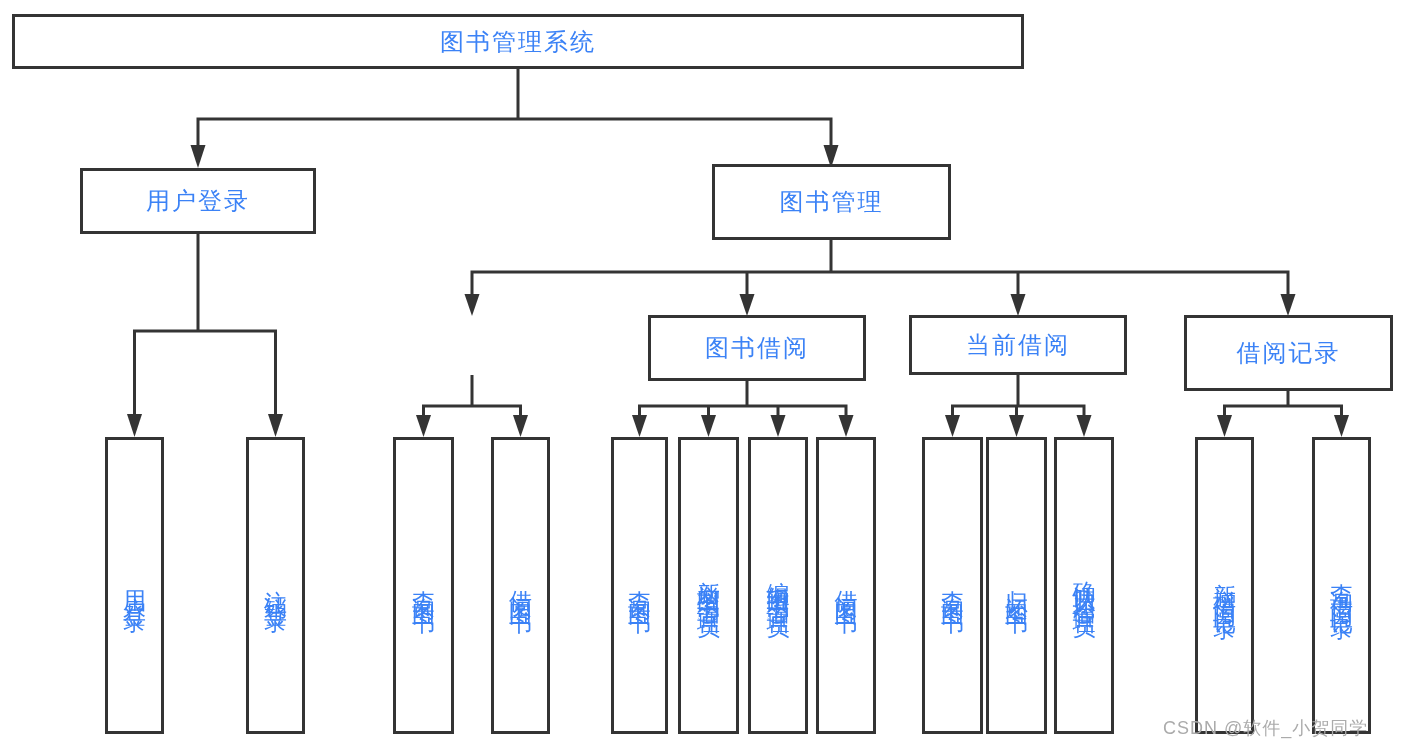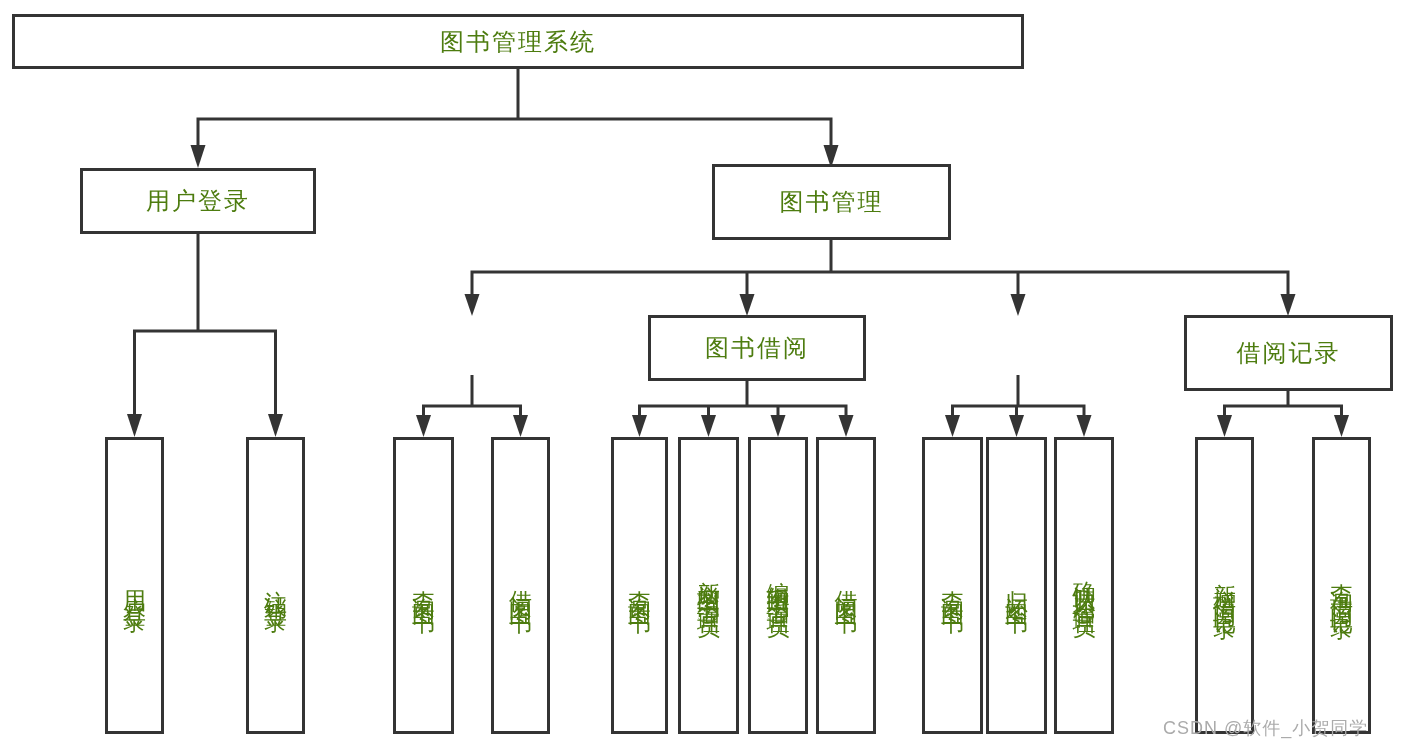--- a/index.html
+++ b/index.html
@@ -12,21 +12,21 @@
   }
   .connectors{
     position:absolute;left:0;top:0;width:1405px;height:747px;
     pointer-events:none;
   }
   .node{
     position:absolute;
     box-sizing:border-box;
     background:#ffffff;
     border:3px solid #343434;
-    color:#4d7c0f;
+    color:#3b82f6;
     display:flex;align-items:center;justify-content:center;
     text-align:center;
     white-space:nowrap;
   }
   .h-node{font-size:24px;letter-spacing:2px;}
   .leaf{
     top:437px;height:297px;
     writing-mode:vertical-rl;
     text-orientation:mixed;
     font-size:23px;
@@ -101,20 +101,21 @@
       <polygon class="head" points="1334,415 1349,415 1341.5,437"></polygon>
     </g>
   </svg>
 
   <div class="node h-node" style="left:12px;top:14px;width:1012px;height:55px;">图书管理系统</div>
 
   <div class="node h-node" style="left:80px;top:168px;width:236px;height:66px;">用户登录</div>
   <div class="node h-node" style="left:712px;top:164px;width:239px;height:76px;">图书管理</div>
 
   <div class="node h-node" style="left:648px;top:315px;width:218px;height:66px;">图书借阅</div>
+  <div class="node h-node" style="left:909px;top:315px;width:218px;height:60px;">当前借阅</div>
   <div class="node h-node" style="left:1184px;top:315px;width:209px;height:76px;">借阅记录</div>
 
   <div class="node leaf" style="left:105px;width:59px;">用户登录</div>
   <div class="node leaf" style="left:246px;width:59px;">注销登录</div>
 
   <div class="node leaf" style="left:393px;width:61px;">查询图书</div>
   <div class="node leaf" style="left:491px;width:59px;">借阅图书</div>
 
   <div class="node leaf" style="left:611px;width:57px;">查询图书</div>
   <div class="node leaf" style="left:678px;width:61px;letter-spacing:5px;">新增图书（管理员）</div>

